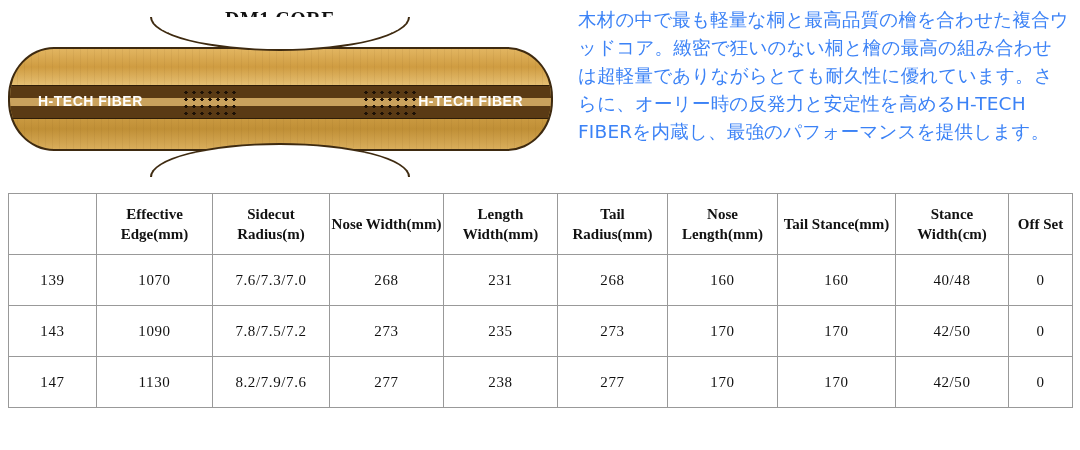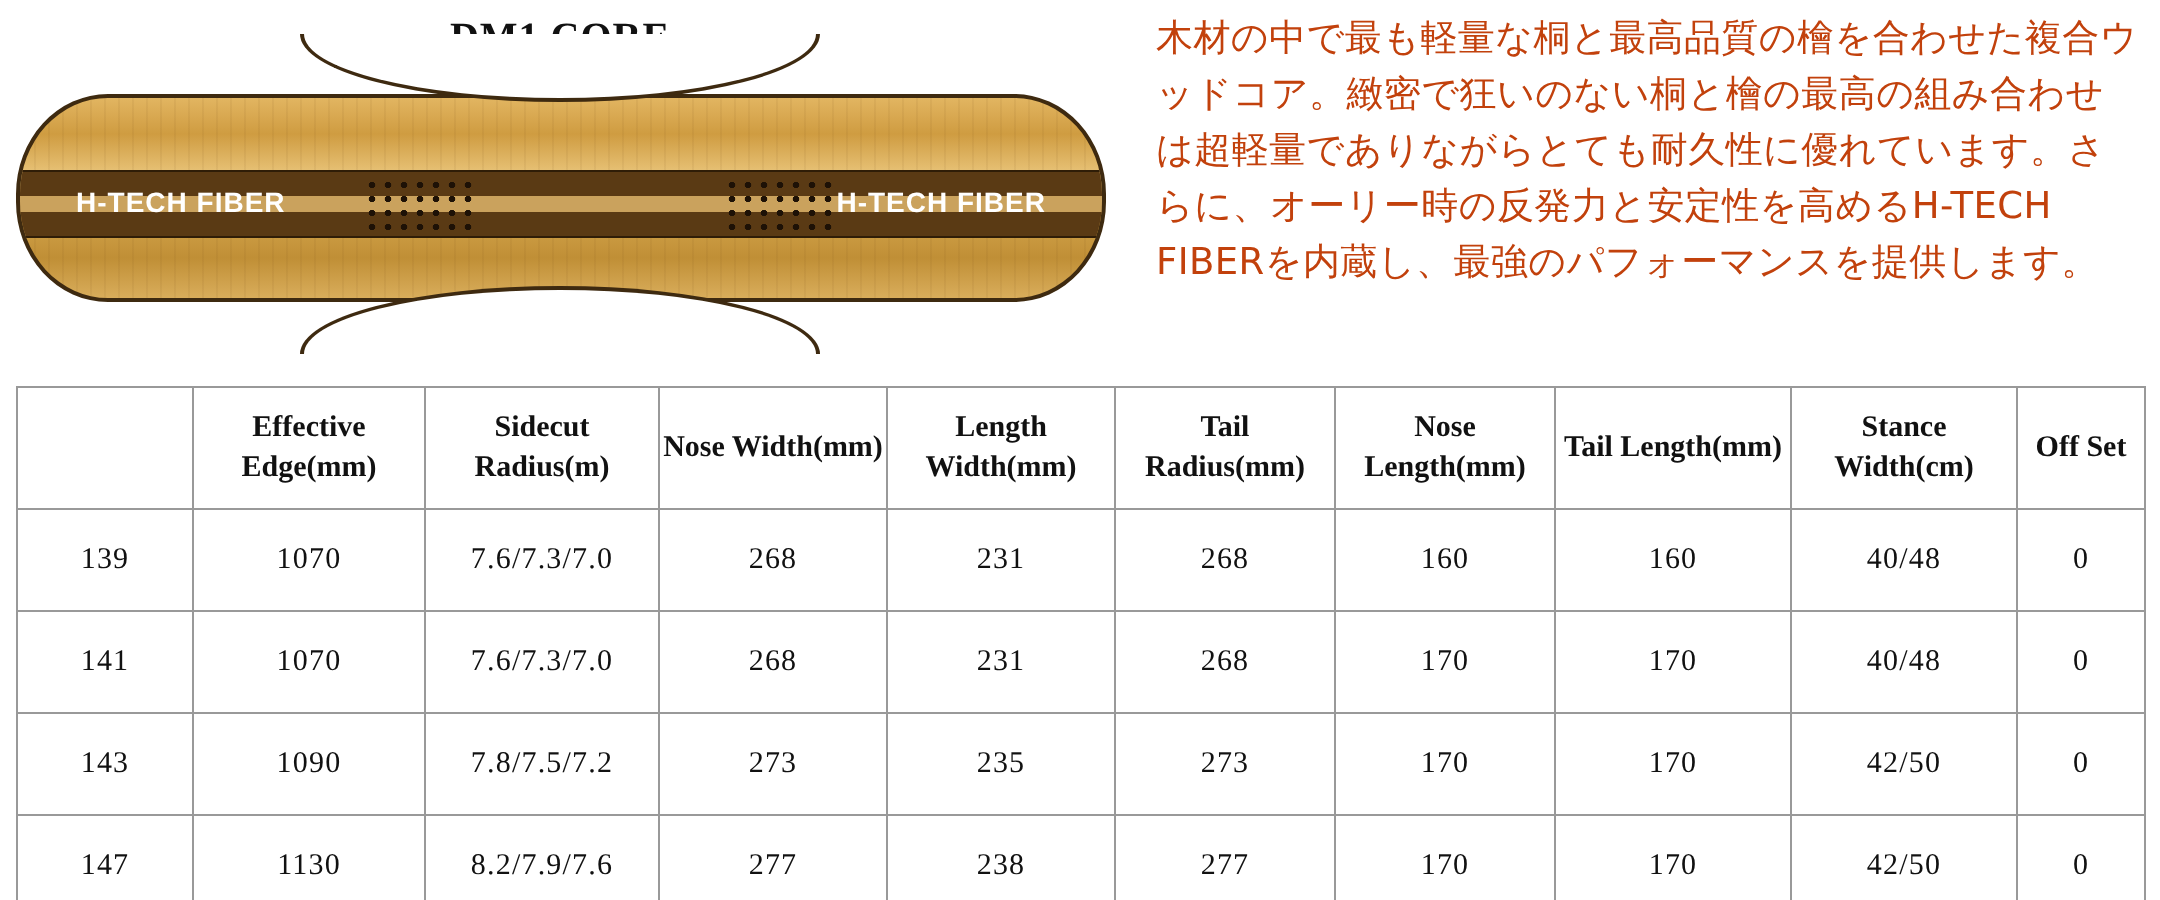--- a/index.html
+++ b/index.html
@@ -147,21 +147,21 @@
 
   
   .desc {
     position: absolute;
     left: 578px;
     top: 6px;
     width: 492px;
     font-family: "DejaVu Sans", sans-serif;
     font-size: 18.5px;
     line-height: 1.52;
-    color: #c2410c;
+    color: #3b82f6;
     letter-spacing: 0.2px;
   }
 
   
   .table-wrap {
     position: absolute;
     left: 8px;
     top: 193px;
     width: 1064px;
   }
@@ -247,47 +247,35 @@
       </colgroup>
       <thead>
         <tr>
           <th></th>
           <th>Effective Edge(mm)</th>
           <th>Sidecut Radius(m)</th>
           <th>Nose Width(mm)</th>
           <th>Length Width(mm)</th>
           <th>Tail Radius(mm)</th>
           <th>Nose Length(mm)</th>
-          <th>Tail Length(mm)</th>
+          <th>Tail Stance(mm)</th>
           <th>Stance Width(cm)</th>
           <th>Off Set</th>
         </tr>
       </thead>
       <tbody>
         <tr>
           <td>139</td>
           <td>1070</td>
           <td>7.6/7.3/7.0</td>
           <td>268</td>
           <td>231</td>
           <td>268</td>
           <td>160</td>
           <td>160</td>
-          <td>40/48</td>
-          <td>0</td>
-        </tr>
-        <tr>
-          <td>141</td>
-          <td>1070</td>
-          <td>7.6/7.3/7.0</td>
-          <td>268</td>
-          <td>231</td>
-          <td>268</td>
-          <td>170</td>
-          <td>170</td>
           <td>40/48</td>
           <td>0</td>
         </tr>
         <tr>
           <td>143</td>
           <td>1090</td>
           <td>7.8/7.5/7.2</td>
           <td>273</td>
           <td>235</td>
           <td>273</td>

